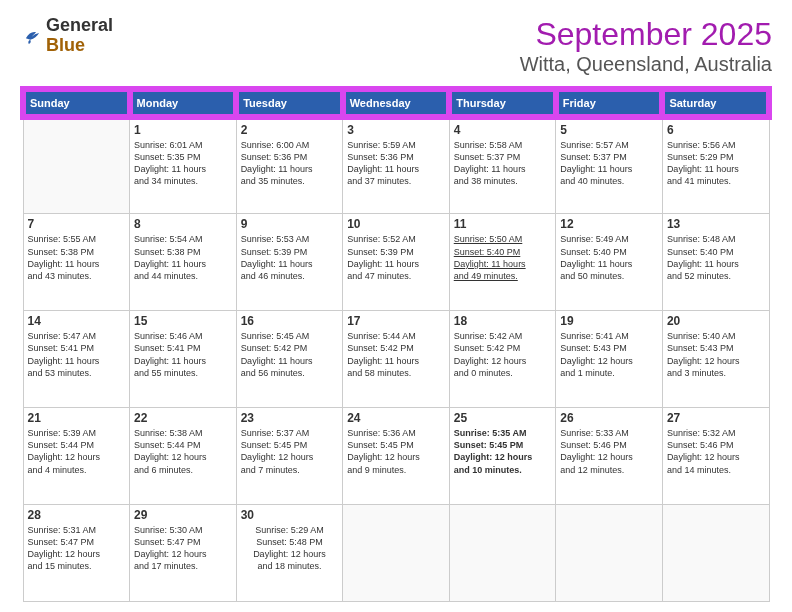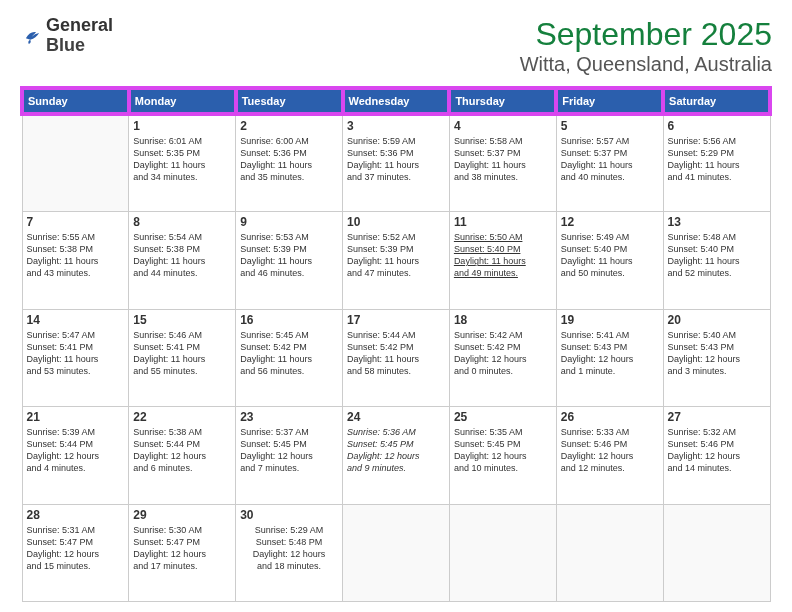--- a/index.html
+++ b/index.html
@@ -27,51 +27,51 @@
       display: flex;
       align-items: center;
       gap: 4px;
     }
     .logo-text {
       font-size: 18px;
       font-weight: bold;
       line-height: 1.1;
     }
     .logo-general { color: #333; }
-    .logo-blue { color: #404040; }
+    .logo-blue { color: #a16207; }
     .logo-bird {
       width: 22px;
       height: 22px;
     }
     .title-block {
       text-align: right;
     }
     .month-title {
       font-size: 32px;
-      color: #15803d;
+      color: #a21caf;
       font-weight: normal;
     }
     .location {
       font-size: 20px;
       color: #555;
     }
     .calendar {
       flex: 1;
       border-collapse: collapse;
       width: 100%;
       font-size: 10px;
     }
     .calendar th {
       background: #2b5fad;
       color: #fff;
       padding: 5px 4px;
       text-align: left;
       font-size: 11px;
       font-weight: bold;
-      border: 4px solid #d946ef;
+      border: 6px solid #d946ef;
     }
     .calendar td {
       border: 1px solid #ccc;
       vertical-align: top;
       padding: 3px 4px;
       width: calc(100% / 7);
       height: 86px;
     }
     .day-number {
       font-size: 12px;
@@ -286,28 +286,28 @@
           </td>
           <td>
             <div class="day-number">23</div>
             <div class="day-info" style="white-space: pre-line;">Sunrise: 5:37 AM
 Sunset: 5:45 PM
 Daylight: 12 hours
 and 7 minutes.</div>
           </td>
           <td>
             <div class="day-number">24</div>
-            <div class="day-info" style="white-space: pre-line; font-style: italic;">Sunrise: 5:36 AM
+            <div class="day-info" style="white-space: pre-line;">Sunrise: 5:36 AM
 Sunset: 5:45 PM
 Daylight: 12 hours
 and 9 minutes.</div>
           </td>
           <td>
             <div class="day-number">25</div>
-            <div class="day-info" style="white-space: pre-line;">Sunrise: 5:35 AM
+            <div class="day-info" style="white-space: pre-line; font-weight: bold;">Sunrise: 5:35 AM
 Sunset: 5:45 PM
 Daylight: 12 hours
 and 10 minutes.</div>
           </td>
           <td>
             <div class="day-number">26</div>
             <div class="day-info" style="white-space: pre-line;">Sunrise: 5:33 AM
 Sunset: 5:46 PM
 Daylight: 12 hours
 and 12 minutes.</div>

